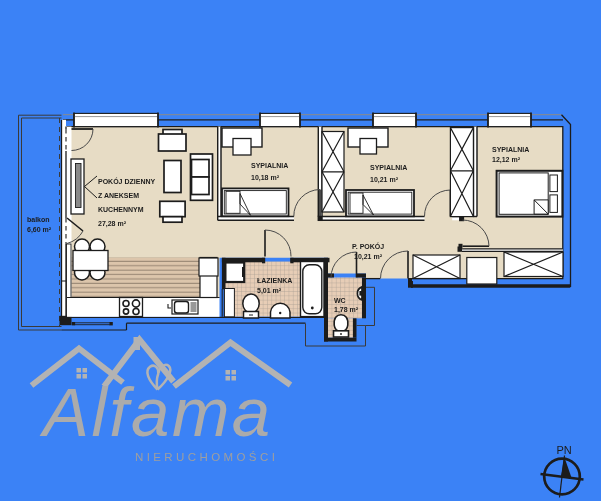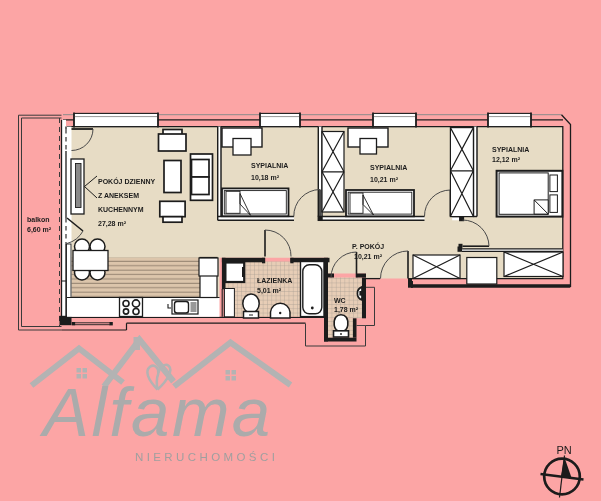--- a/index.html
+++ b/index.html
@@ -1,16 +1,16 @@
 <!DOCTYPE html>
 <html><head>
 <meta charset="utf-8">
 <style>
   html,body{margin:0;padding:0;background:#fff;}
-  .wrap{width:601px;height:501px;position:relative;overflow:hidden;background:#fca5a5;}
+  .wrap{width:601px;height:501px;position:relative;overflow:hidden;background:#3b82f6;}
   svg{display:block;}
   text{font-family:"Liberation Sans",sans-serif;}
 </style>
 </head>
 <body>
 <div class="wrap">
 <svg width="601" height="501" viewBox="0 0 601 501">
 <defs>
   <pattern id="kstripes" x="71" y="257.5" width="8" height="4.4" patternUnits="userSpaceOnUse">
     <rect width="8" height="4.4" fill="#dcc5ab"></rect>

